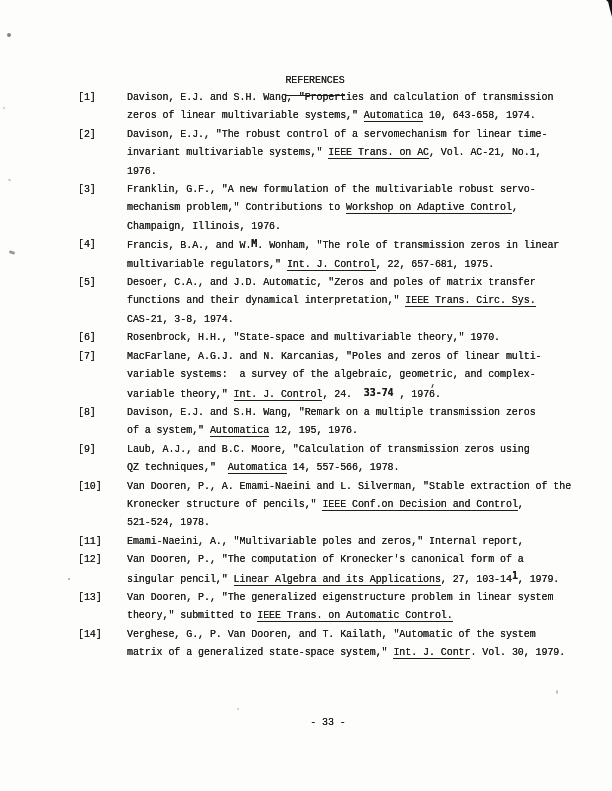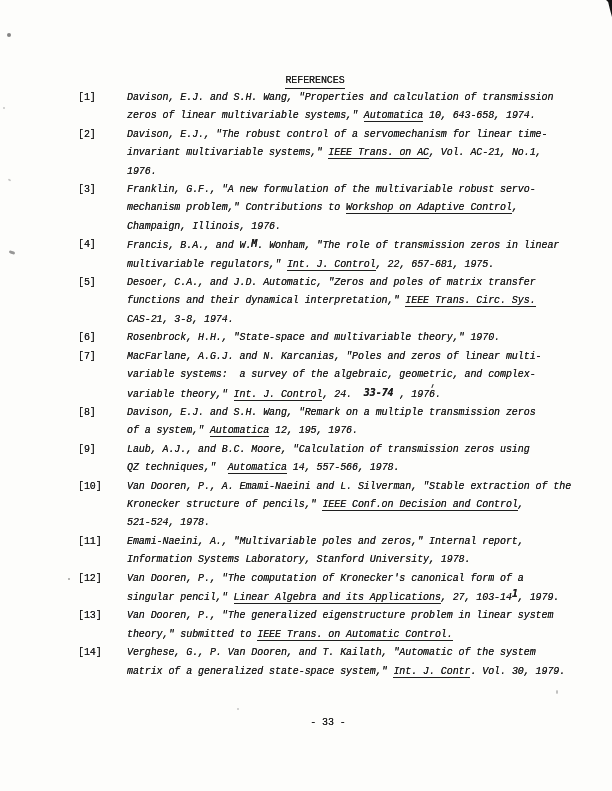--- a/index.html
+++ b/index.html
@@ -29,36 +29,36 @@
   .heading {
     position: absolute;
     top: 75px;
     left: 0;
     width: 100%;
     text-align: center;
     transform: translateX(9px);
   }
   .heading .hd-underline {
     border-bottom: 1px solid #1e1e1e;
-    padding-bottom: 2px;
+    padding-bottom: 9px;
   }
   #references-list {
     position: absolute;
     top: 89px;
     left: 78px;
     right: 10px;
     line-height: 18.4px;
   }
   .ref-row { display: flex; }
   .ref-label {
     width: 49px;
     flex: 0 0 49px;
     white-space: pre;
   }
-  .ref-line { white-space: pre; font-style: italic; }
+  .ref-line { white-space: pre; }
   .u {
     border-bottom: 1px solid #1e1e1e;
     margin-top: 40px;
   }
   .corr {
     font-weight: bold;
     font-family: "DejaVu Sans Mono", monospace;
     position: relative;
     top: -1px;
   }
@@ -197,21 +197,20 @@
         <div class="ref-body">
           <div class="ref-line"><span>Van Dooren, P., A. Emami-Naeini and L. Silverman, "Stable extraction of the</span></div>
           <div class="ref-line"><span>Kronecker structure of pencils," </span><span class="u">IEEE Conf.on Decision and Control</span><span>,</span></div>
           <div class="ref-line"><span>521-524, 1978.</span></div>
         </div>
       </div>
       <div class="ref-row">
         <span class="ref-label">[11]</span>
         <div class="ref-body">
           <div class="ref-line"><span>Emami-Naeini, A., "Multivariable poles and zeros," Internal report,</span></div>
-          <div class="ref-line"><span>Information Systems Laboratory, Stanford University, 1978.</span></div>
         </div>
       </div>
       <div class="ref-row">
         <span class="ref-label">[12]</span>
         <div class="ref-body">
           <div class="ref-line"><span>Van Dooren, P., "The computation of Kronecker's canonical form of a</span></div>
           <div class="ref-line"><span>singular pencil," </span><span class="u">Linear Algebra and its Applications</span><span>, 27, 103-14</span><span class="corr raised">1</span><span>, 1979.</span></div>
         </div>
       </div>
       <div class="ref-row">

